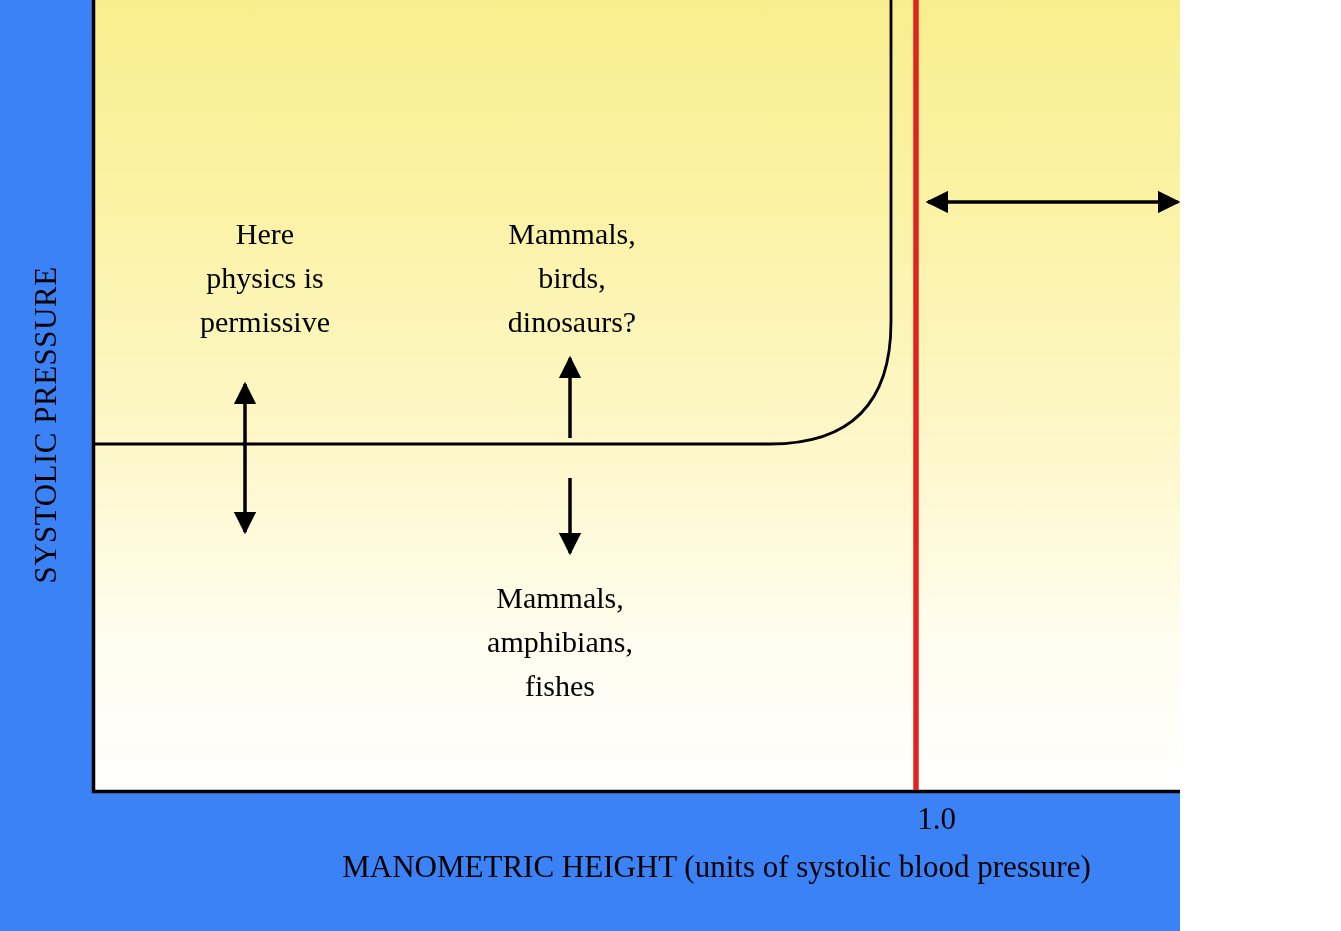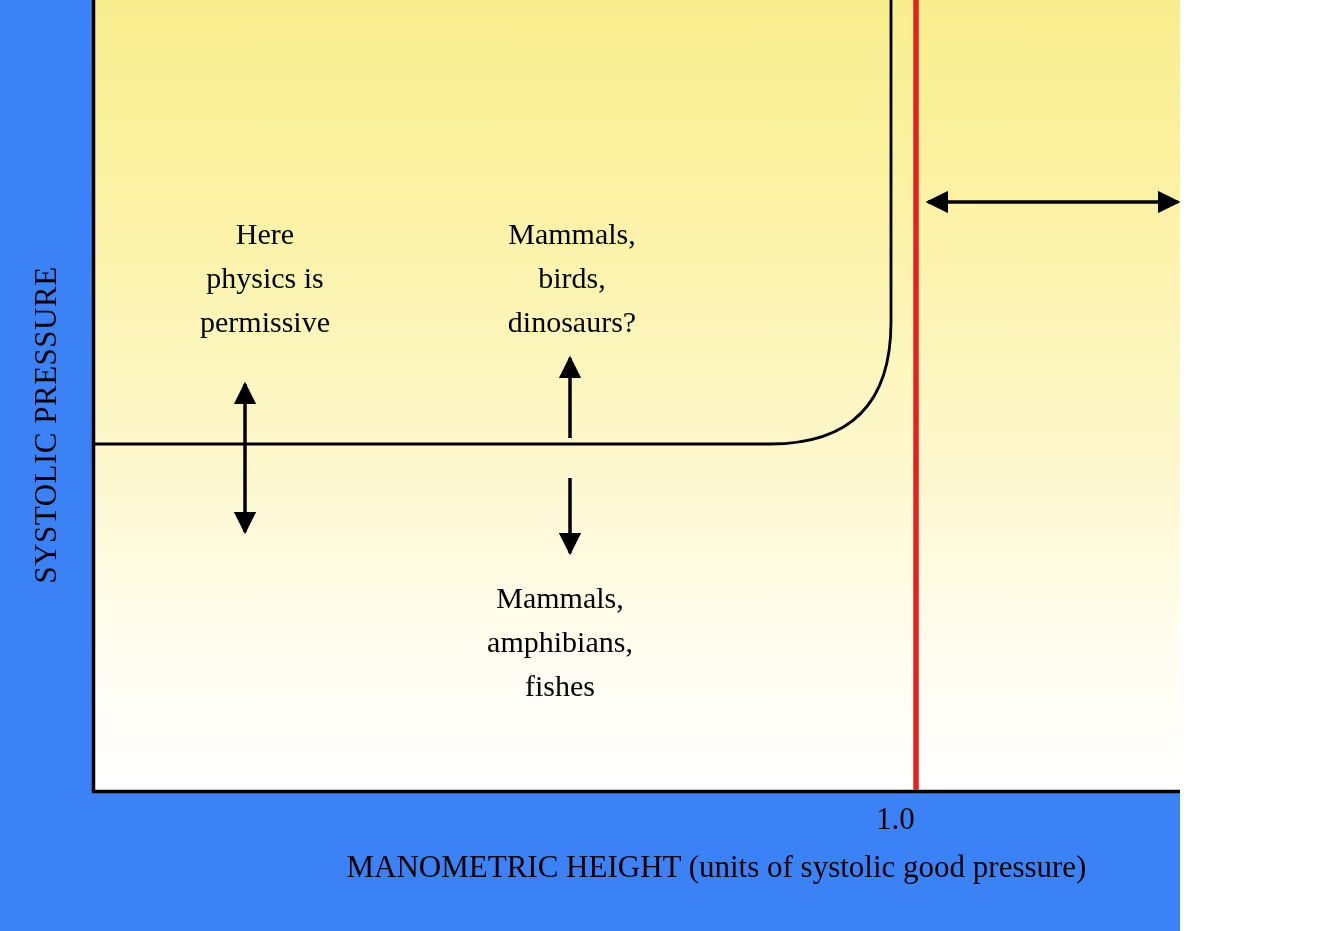--- a/index.html
+++ b/index.html
@@ -66,21 +66,21 @@
     width: 1249px;
     text-align: center;
     font-size: 31px;
   }
 
   .xtick {
     position: absolute;
     left: 876px;
     top: 801px;
     width: 80px;
-    text-align: left;
+    text-align: right;
     font-size: 31px;
   }
 </style>
 </head>
 <body>
 
 <div class="figure">
 
   <div class="plot-bg"></div>
 
@@ -115,17 +115,17 @@
 birds,
 dinosaurs?</div>
 
   <div class="ann ann-reptiles">Mammals,
 amphibians,
 fishes</div>
 
 
   <div class="ylabel">SYSTOLIC PRESSURE</div>
 
-  <div class="xlabel">MANOMETRIC HEIGHT (units of systolic good pressure)</div>
+  <div class="xlabel">MANOMETRIC HEIGHT (units of systolic blood pressure)</div>
 
   <div class="xtick">1.0</div>
 
 </div>
 
 </body></html>

